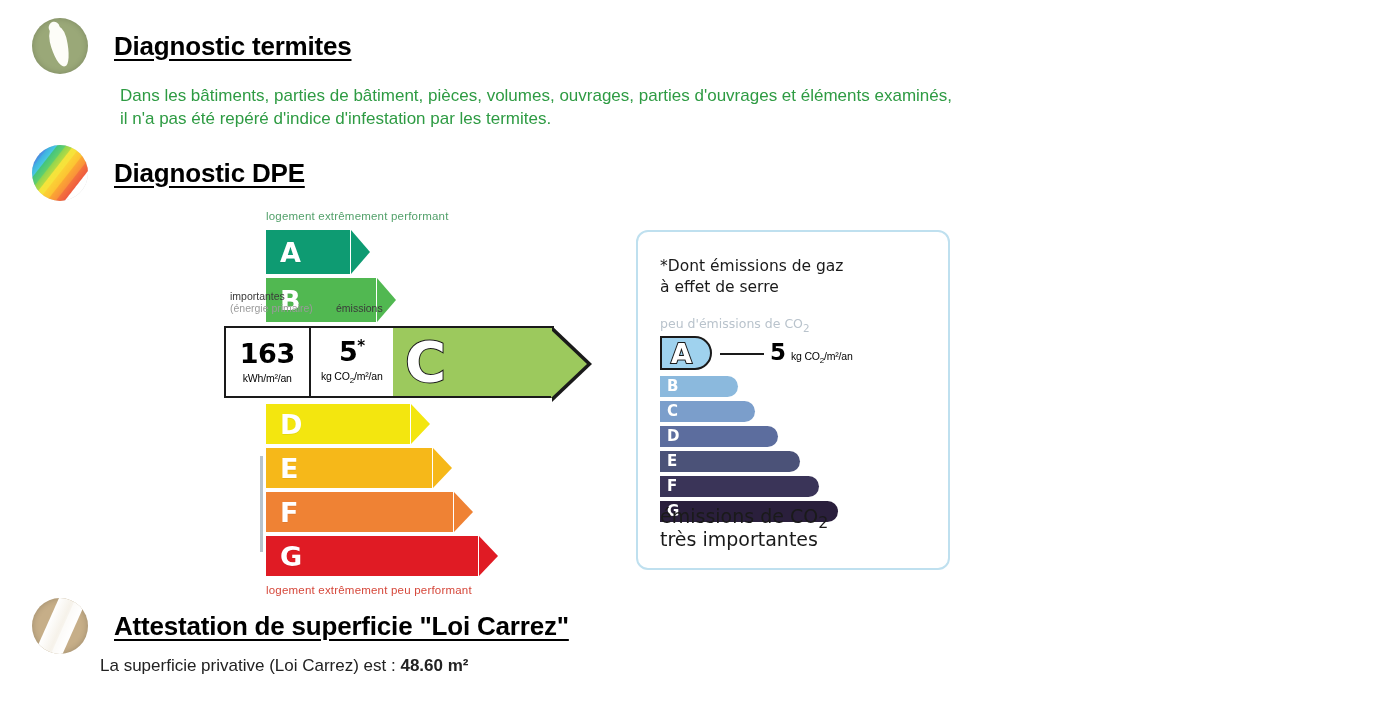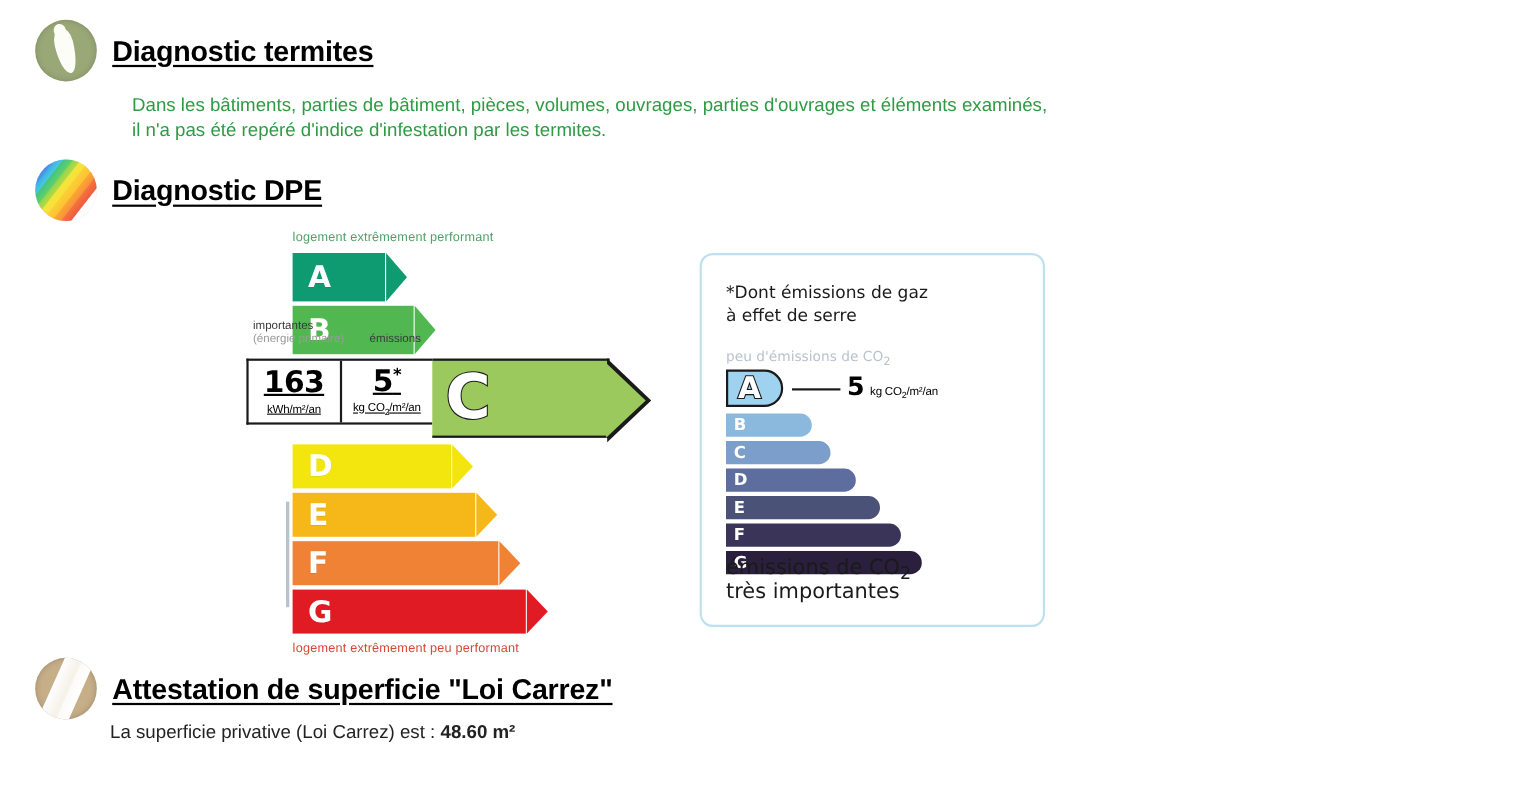--- a/index.html
+++ b/index.html
@@ -18,21 +18,21 @@
 
   
   .section {
     position: absolute;
     left: 0;
     width: 1400px;
   }
   .sec-head {
     display: flex;
     align-items: center;
-    gap: 14px;
+    gap: 26px;
     padding-left: 32px;
   }
   .sec-icon {
     width: 56px;
     height: 56px;
     border-radius: 50%;
     flex: 0 0 56px;
     position: relative;
     overflow: hidden;
   }
@@ -211,27 +211,26 @@
   .band-c {
     position: absolute;
     left: 112px;
     top: 118px;
     height: 72px;
     display: flex;
     align-items: stretch;
   }
   .value-box {
     width: 169px;
-    height: 60px;
+    height: 72px;
     border: 2px solid #1a1a1a;
     border-right: none;
     background: #fff;
     display: flex;
     box-sizing: border-box;
-    text-decoration: underline;
   }
   .val-cell {
     flex: 1;
     display: flex;
     flex-direction: column;
     align-items: center;
     justify-content: center;
     position: relative;
   }
   .val-cell + .val-cell { border-left: 2px solid #1a1a1a; }

